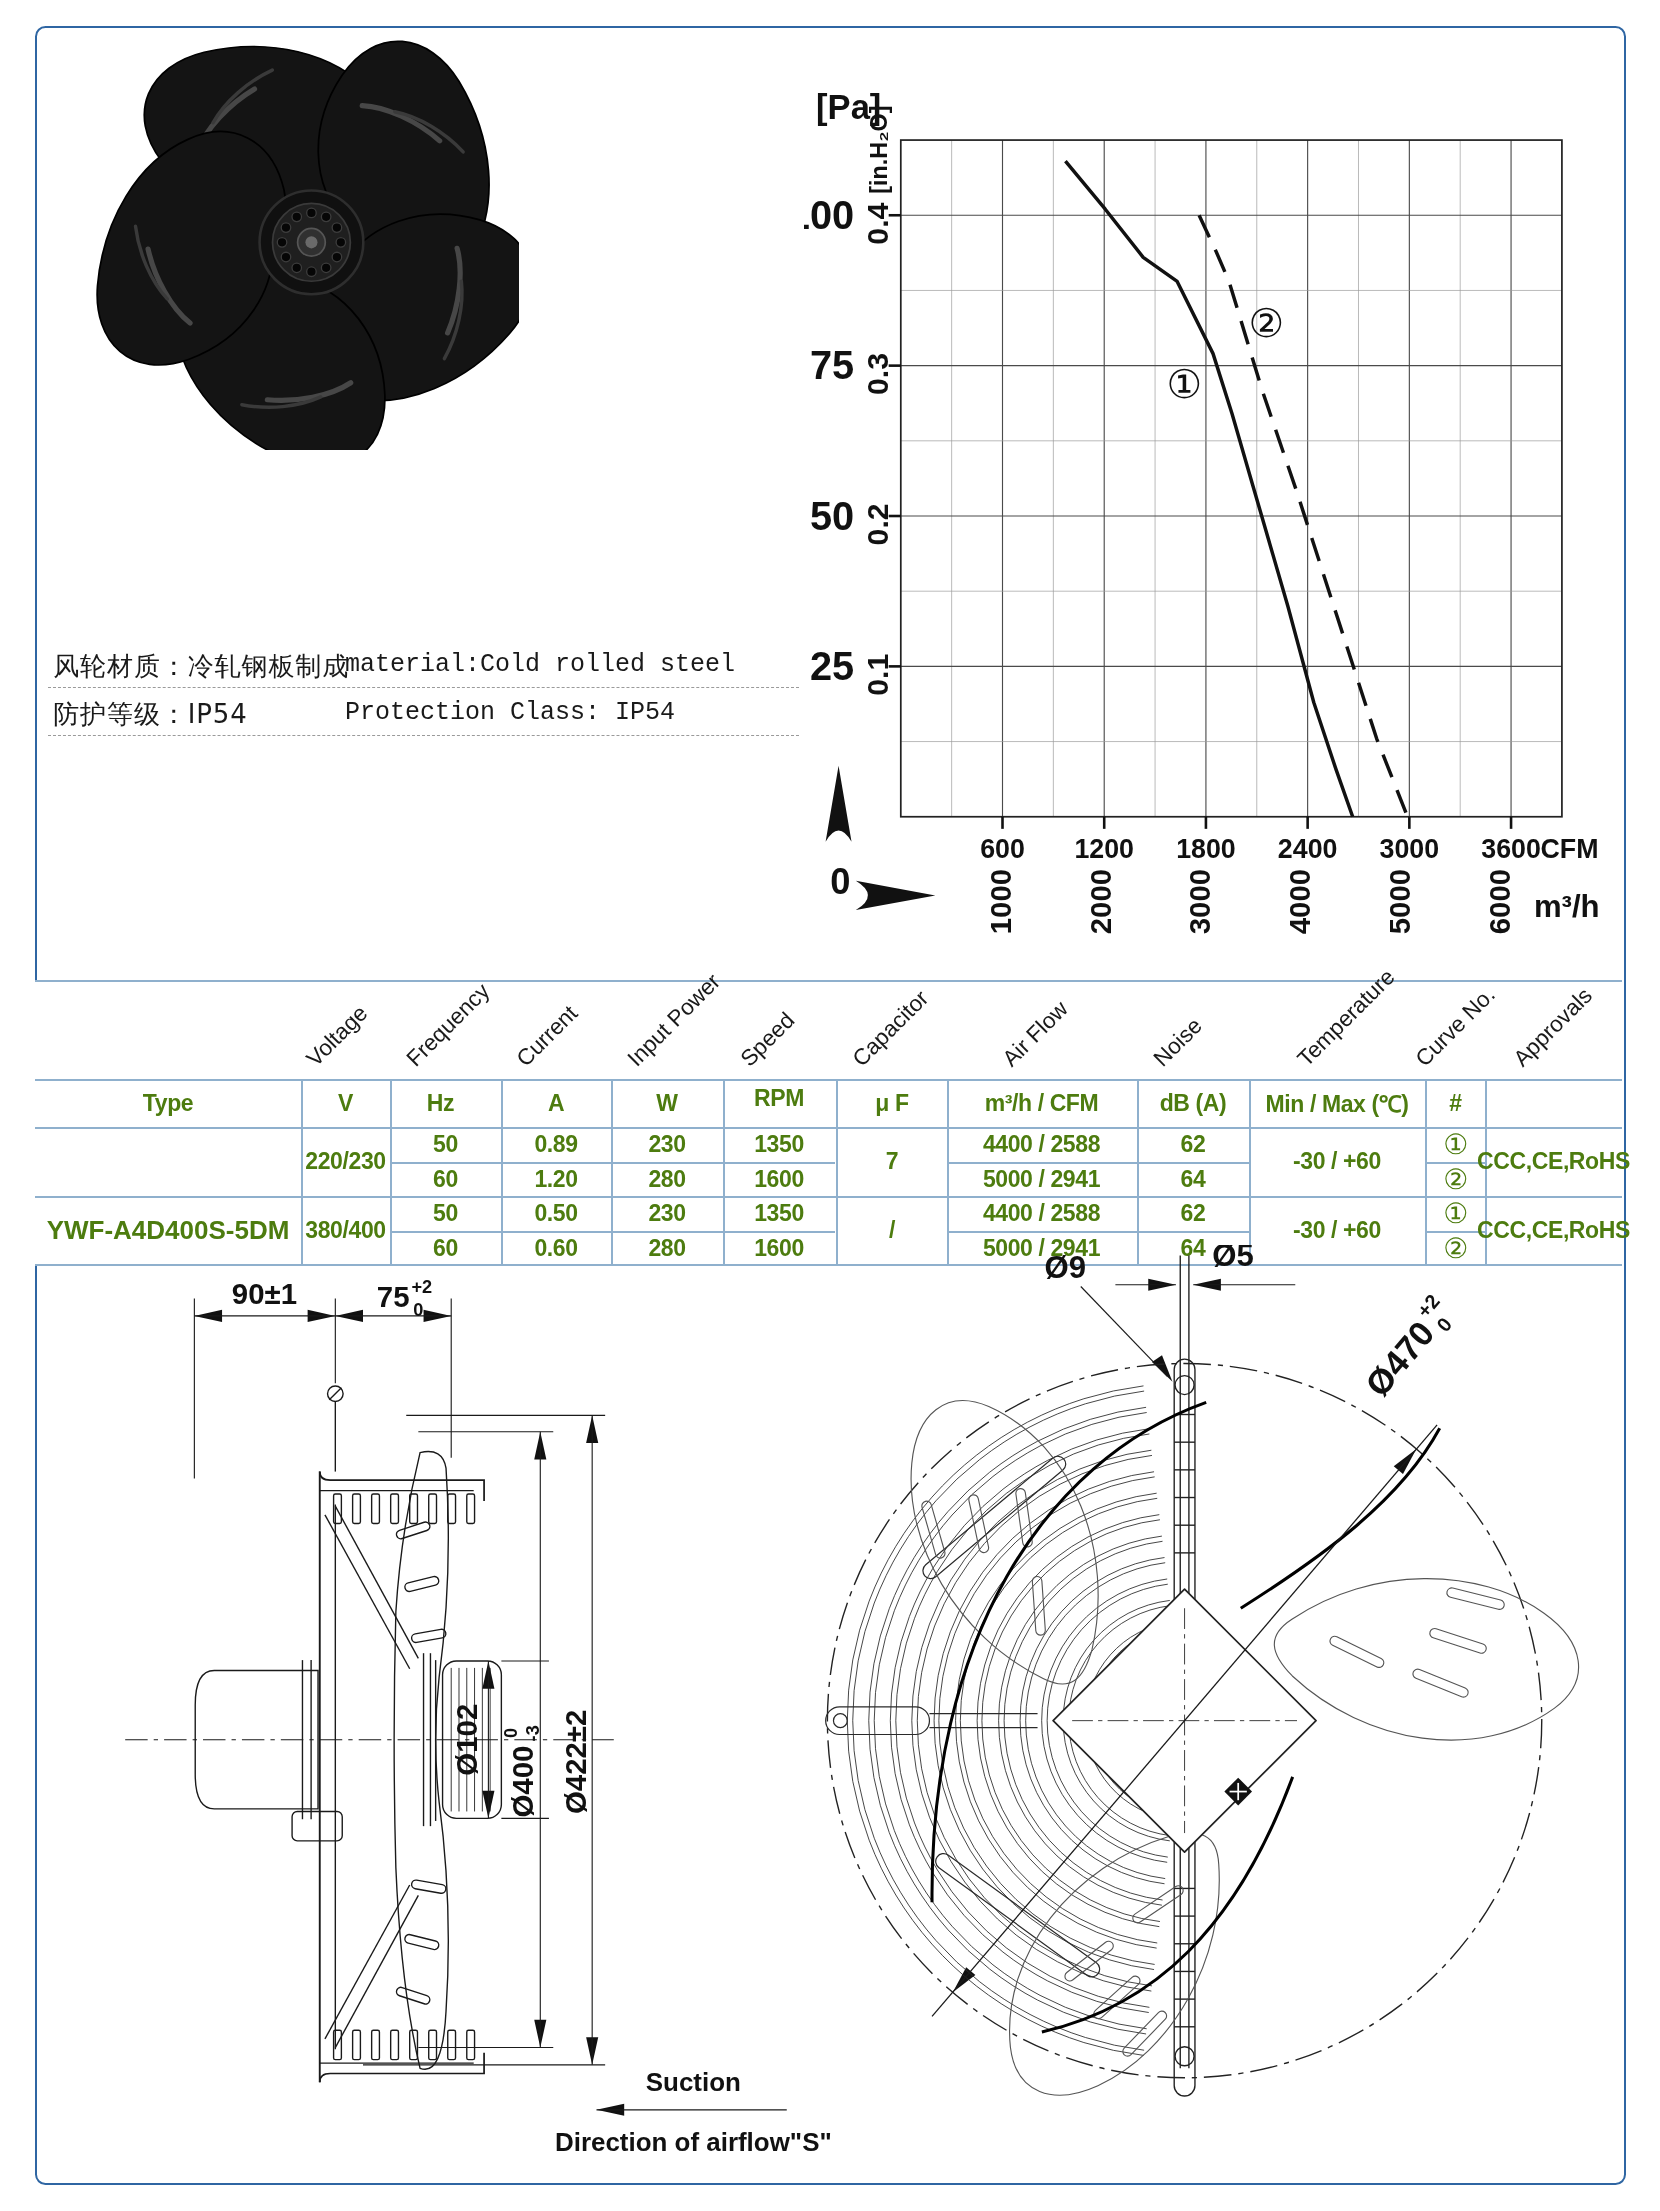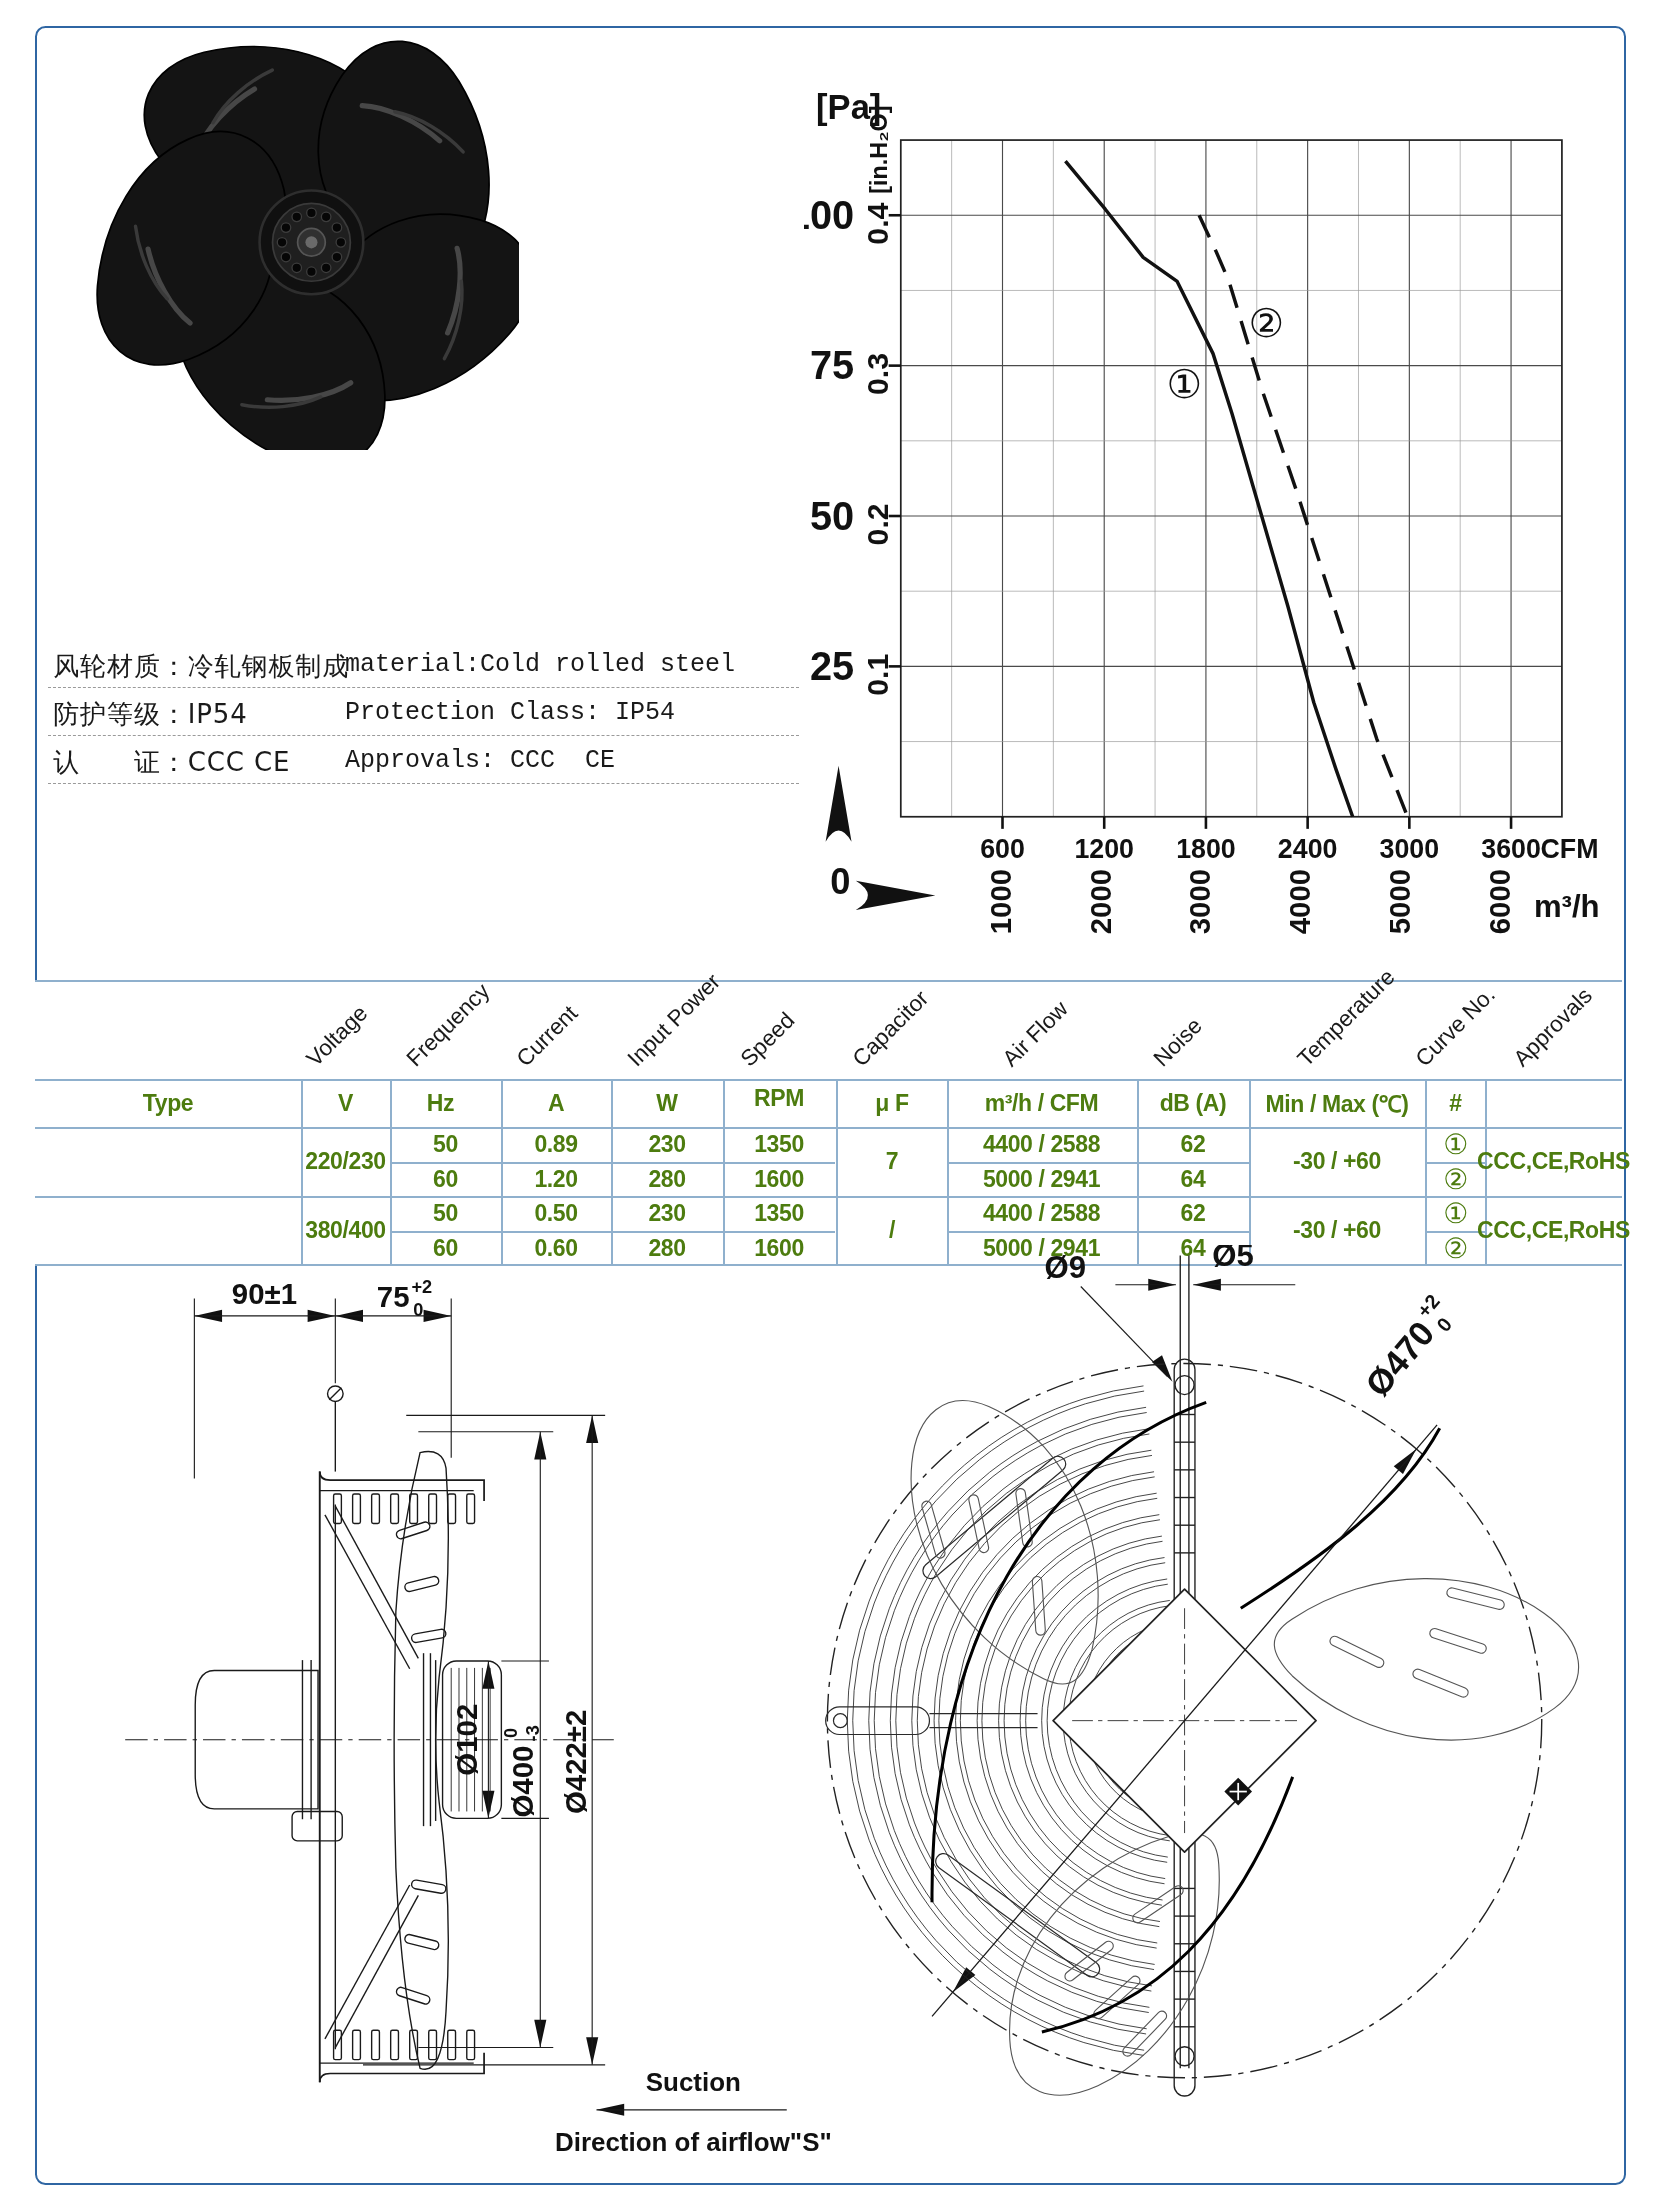--- a/index.html
+++ b/index.html
@@ -157,24 +157,20 @@
 </svg>
 
 <div id="spec-block">
   <div class="spec-row">
     <span class="spec-cn">风轮材质：冷轧钢板制成</span>
     <span class="spec-en">material:Cold rolled steel</span>
   </div>
   <div class="spec-row">
     <span class="spec-cn">防护等级：IP54</span>
     <span class="spec-en">Protection Class: IP54</span>
-  </div>
-  <div class="spec-row">
-    <span class="spec-cn">认　　证：CCC CE</span>
-    <span class="spec-en">Approvals: CCC  CE</span>
   </div>
 </div>
 
 <div id="spec-table">
     <div class="tline" style="left: 0px; top: 0px; width: 1587px; height: 1.7px;"></div>
     <div class="tline" style="left: 0px; top: 99px; width: 1587px; height: 1.7px;"></div>
     <div class="tline" style="left: 0px; top: 147px; width: 1587px; height: 1.7px;"></div>
     <div class="tline" style="left: 0px; top: 216px; width: 1587px; height: 1.7px;"></div>
     <div class="tline" style="left: 0px; top: 284px; width: 1587px; height: 1.7px;"></div>
     <div class="tline" style="left: 355px; top: 182px; width: 445px; height: 1.7px;"></div>
@@ -228,20 +224,21 @@
     <div class="tcell " style="left: 912px; top: 147px; width: 189px; height: 35px;">4400   /   2588</div>
     <div class="tcell " style="left: 1102px; top: 147px; width: 112px; height: 35px;">62</div>
     <div class="tcell curve" style="left: 1390px; top: 147px; width: 61px; height: 35px;">①</div>
     <div class="tcell " style="left: 355px; top: 182px; width: 111px; height: 35px;">60</div>
     <div class="tcell " style="left: 466px; top: 182px; width: 110px; height: 35px;">1.20</div>
     <div class="tcell " style="left: 576px; top: 182px; width: 112px; height: 35px;">280</div>
     <div class="tcell " style="left: 688px; top: 182px; width: 112px; height: 35px;">1600</div>
     <div class="tcell " style="left: 912px; top: 182px; width: 189px; height: 35px;">5000   /   2941</div>
     <div class="tcell " style="left: 1102px; top: 182px; width: 112px; height: 35px;">64</div>
     <div class="tcell curve" style="left: 1390px; top: 182px; width: 61px; height: 35px;">②</div>
+    <div class="tcell model" style="left: 0px; top: 216px; width: 266px; height: 69px;">YWF-A4D400S-5DM</div>
     <div class="tcell " style="left: 266px; top: 216px; width: 89px; height: 69px;">380/400</div>
     <div class="tcell " style="left: 801px; top: 216px; width: 112px; height: 69px;">/</div>
     <div class="tcell " style="left: 1214px; top: 216px; width: 176px; height: 69px;">-30 / +60</div>
     <div class="tcell " style="left: 1450px; top: 216px; width: 137px; height: 69px;">CCC,CE,RoHS</div>
     <div class="tcell " style="left: 355px; top: 216px; width: 111px; height: 35px;">50</div>
     <div class="tcell " style="left: 466px; top: 216px; width: 110px; height: 35px;">0.50</div>
     <div class="tcell " style="left: 576px; top: 216px; width: 112px; height: 35px;">230</div>
     <div class="tcell " style="left: 688px; top: 216px; width: 112px; height: 35px;">1350</div>
     <div class="tcell " style="left: 912px; top: 216px; width: 189px; height: 35px;">4400   /   2588</div>
     <div class="tcell " style="left: 1102px; top: 216px; width: 112px; height: 35px;">62</div>

